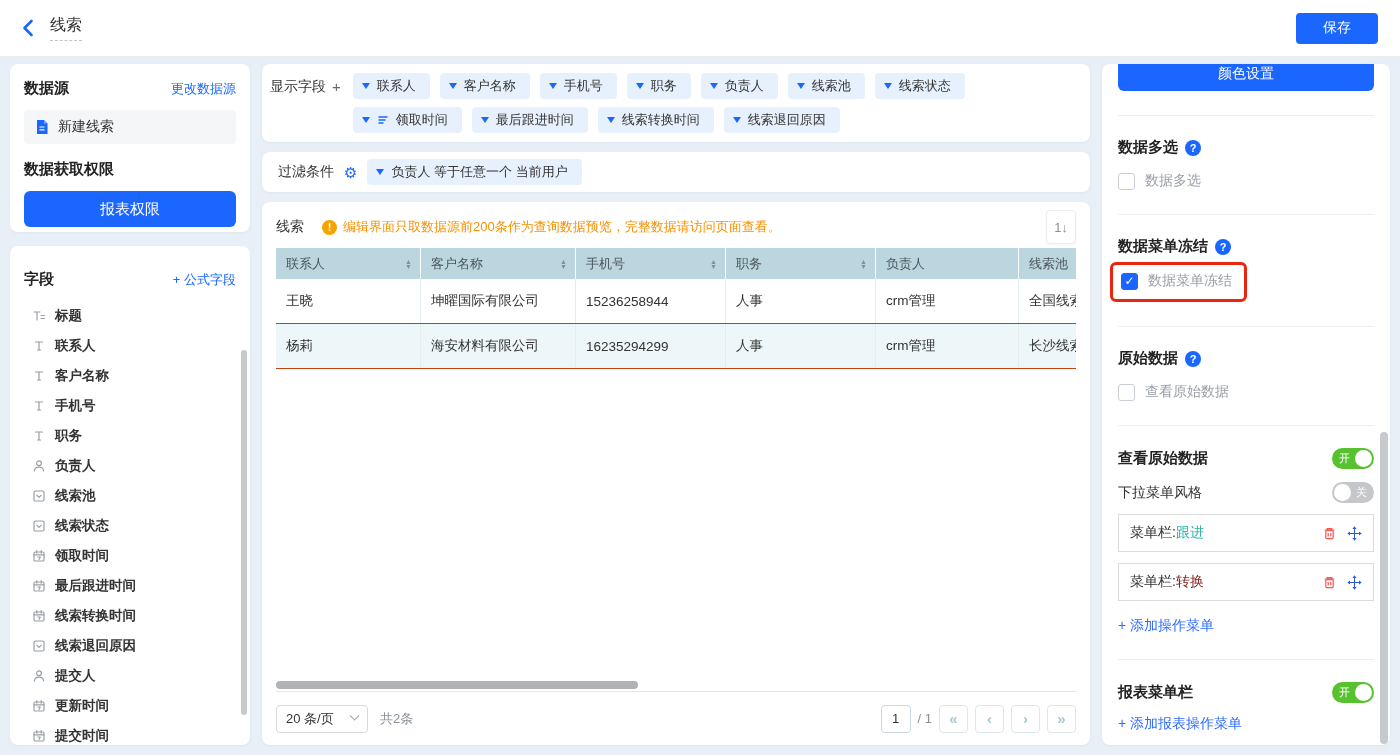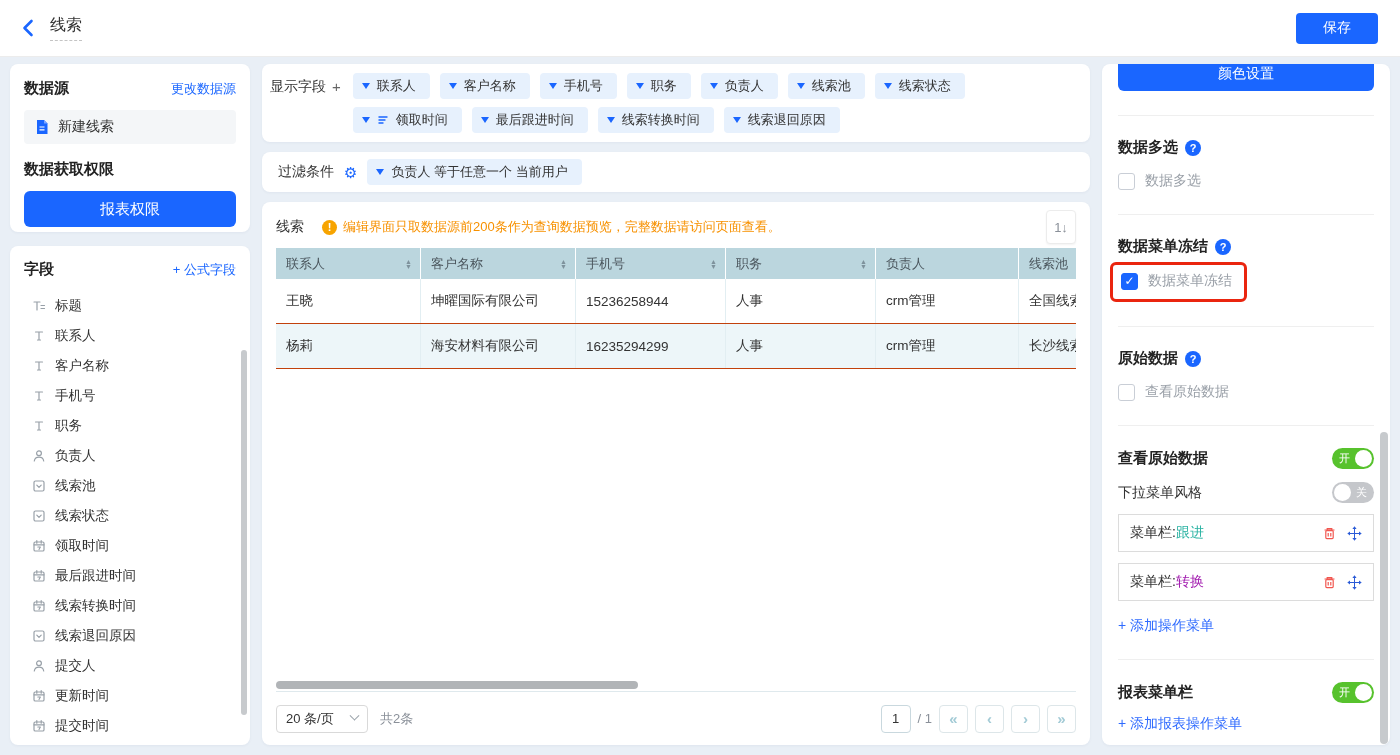--- a/index.html
+++ b/index.html
@@ -17,23 +17,23 @@
 
   
   .left-col { width:240px; display:flex; flex-direction:column; gap:14px; flex:none; }
   .card-ds { padding:15px 14px; height:168px; }
   .panel-title { font-size:15px; font-weight:bold; color:#222; }
   .ds-head { display:flex; justify-content:space-between; align-items:center; }
   .link { color:#1a66ff; font-size:13px; cursor:pointer; text-decoration:none; }
   .ds-item { margin-top:12px; background:#f4f6f8; border-radius:4px; height:34px; display:flex; align-items:center; gap:8px; padding:0 10px; font-size:14px; color:#333; }
   .perm-title { margin-top:16px; }
   .perm-btn { margin-top:12px; width:100%; height:36px; background:#1a66ff; color:#fff; font-size:15px; border:none; border-radius:6px; cursor:pointer; }
-  .card-fields { flex:1; padding:14px 14px 6px; position:relative; overflow:hidden; }
+  .card-fields { flex:1; padding:24px 14px 6px; position:relative; overflow:hidden; }
   .fields-head { display:flex; justify-content:space-between; align-items:center; margin-bottom:6px; }
-  .field-list { margin-top:12px; }
+  .field-list { margin-top:12px;font-weight:bold; }
   .field-item { display:flex; align-items:center; gap:9px; height:30px; padding-left:8px; font-size:13.5px; color:#333; cursor:pointer; border-radius:4px; }
   .field-item .ficon { width:14px; height:14px; display:flex; align-items:center; }
   .v-scrollbar { position:absolute; right:3px; width:6px; background:#c7cacd; border-radius:3px; }
   .fields-scroll { top:104px; height:365px; }
 
   
   .mid-col { width:828px; display:flex; flex-direction:column; gap:10px; flex:none; }
   .display-card { padding:9px 8px; display:flex; align-items:flex-start; }
   .row-label { font-size:14px; color:#333; margin-top:5px; white-space:nowrap; }
   .plus-sign { color:#666; font-size:15px; margin:5px 8px 0 6px; cursor:pointer; }
@@ -502,21 +502,21 @@
                 <path d="M0.3 7.5L3 5.4v4.2z"></path>
                 <path d="M14.7 7.5L12 9.6V5.4z"></path>
                 <rect x="7" y="2.5" width="1" height="10"></rect>
                 <rect x="2.5" y="7" width="10" height="1"></rect>
               </svg>
             </span>
           </span>
         </div>
         <div class="menu-card">
           <span>菜单栏: </span>
-          <span style="color: #a21caf;">转换</span>
+          <span style="color: #7f1d1d;">转换</span>
           <span class="m-actions">
             <span class="icon-btn">
               <svg width="15" height="15" viewBox="0 0 15 15">
                 <path d="M2.5 4h10M5.2 4V2.7h4.6V4" stroke="#f1564f" stroke-width="1.2" fill="none"></path>
                 <rect x="3.8" y="4.6" width="7.4" height="8" rx="1" stroke="#f1564f" stroke-width="1.2" fill="none"></rect>
                 <path d="M6.2 6.9v3.5M8.8 6.9v3.5" stroke="#f1564f" stroke-width="1.2"></path>
               </svg>
             </span>
             <span class="icon-btn">
               <svg width="15" height="15" viewBox="0 0 15 15" fill="#2b5bd7">

